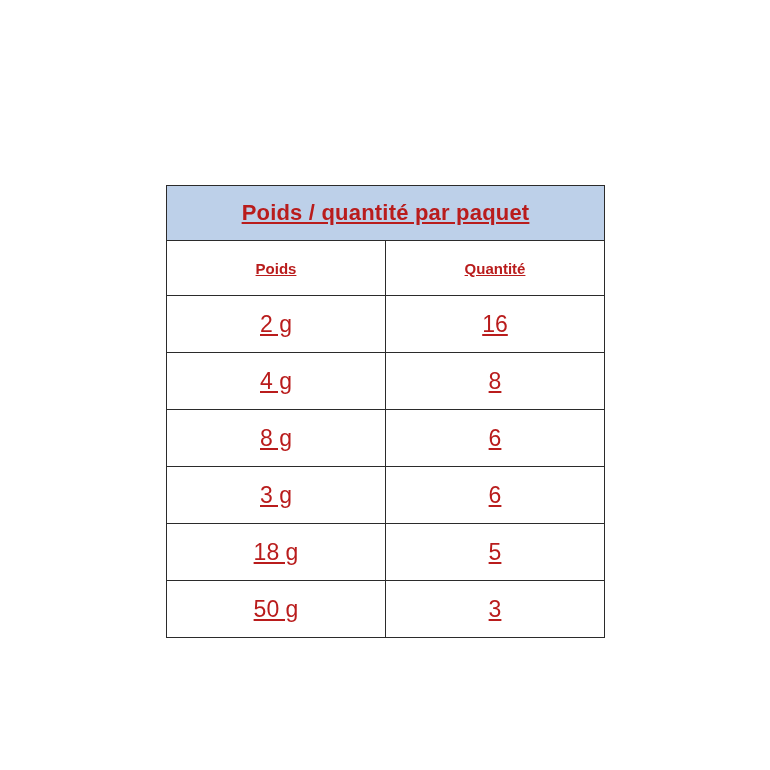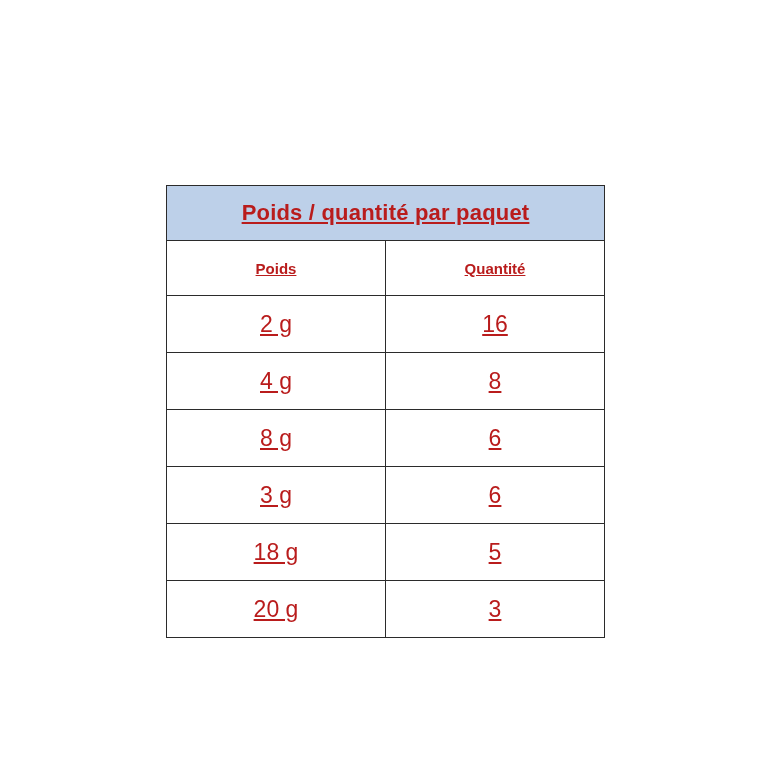--- a/index.html
+++ b/index.html
@@ -94,19 +94,19 @@
         </tr>
         <tr>
           <td class="body-cell">3 g</td>
           <td class="body-cell">6</td>
         </tr>
         <tr>
           <td class="body-cell">18 g</td>
           <td class="body-cell">5</td>
         </tr>
         <tr>
-          <td class="body-cell">20 g</td>
+          <td class="body-cell">50 g</td>
           <td class="body-cell">3</td>
         </tr>
       </tbody>
     </table>
   </div>
 </div>
 
 </body></html>

